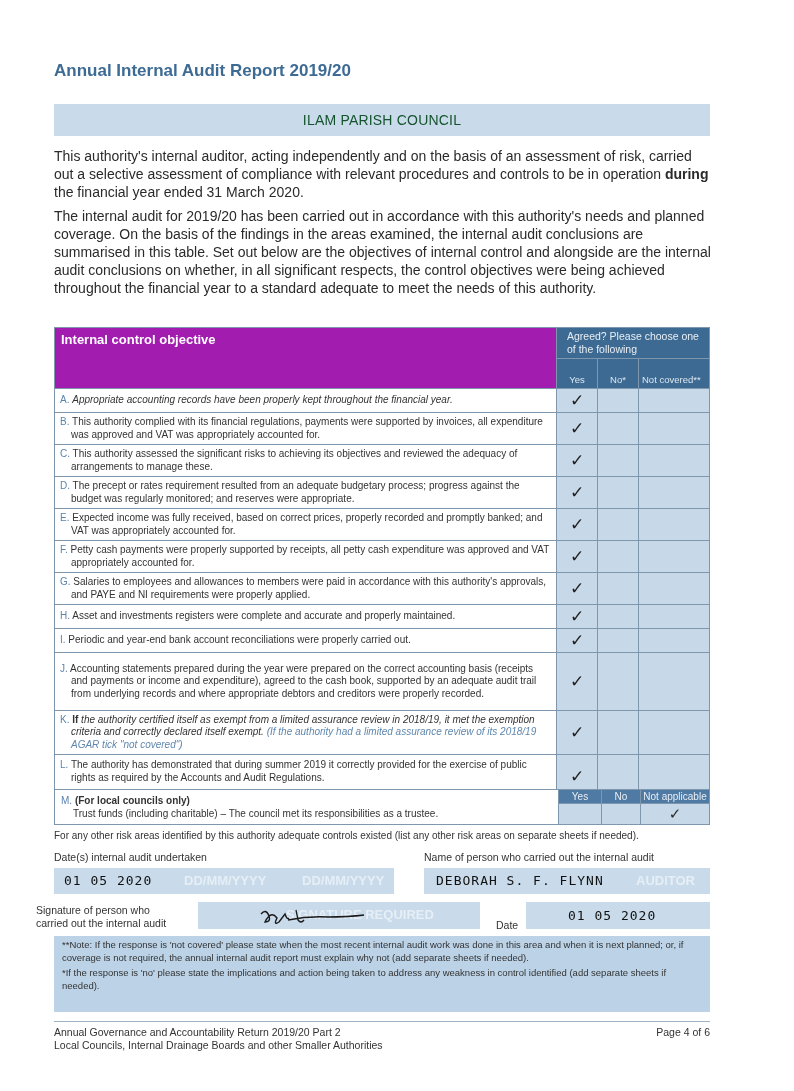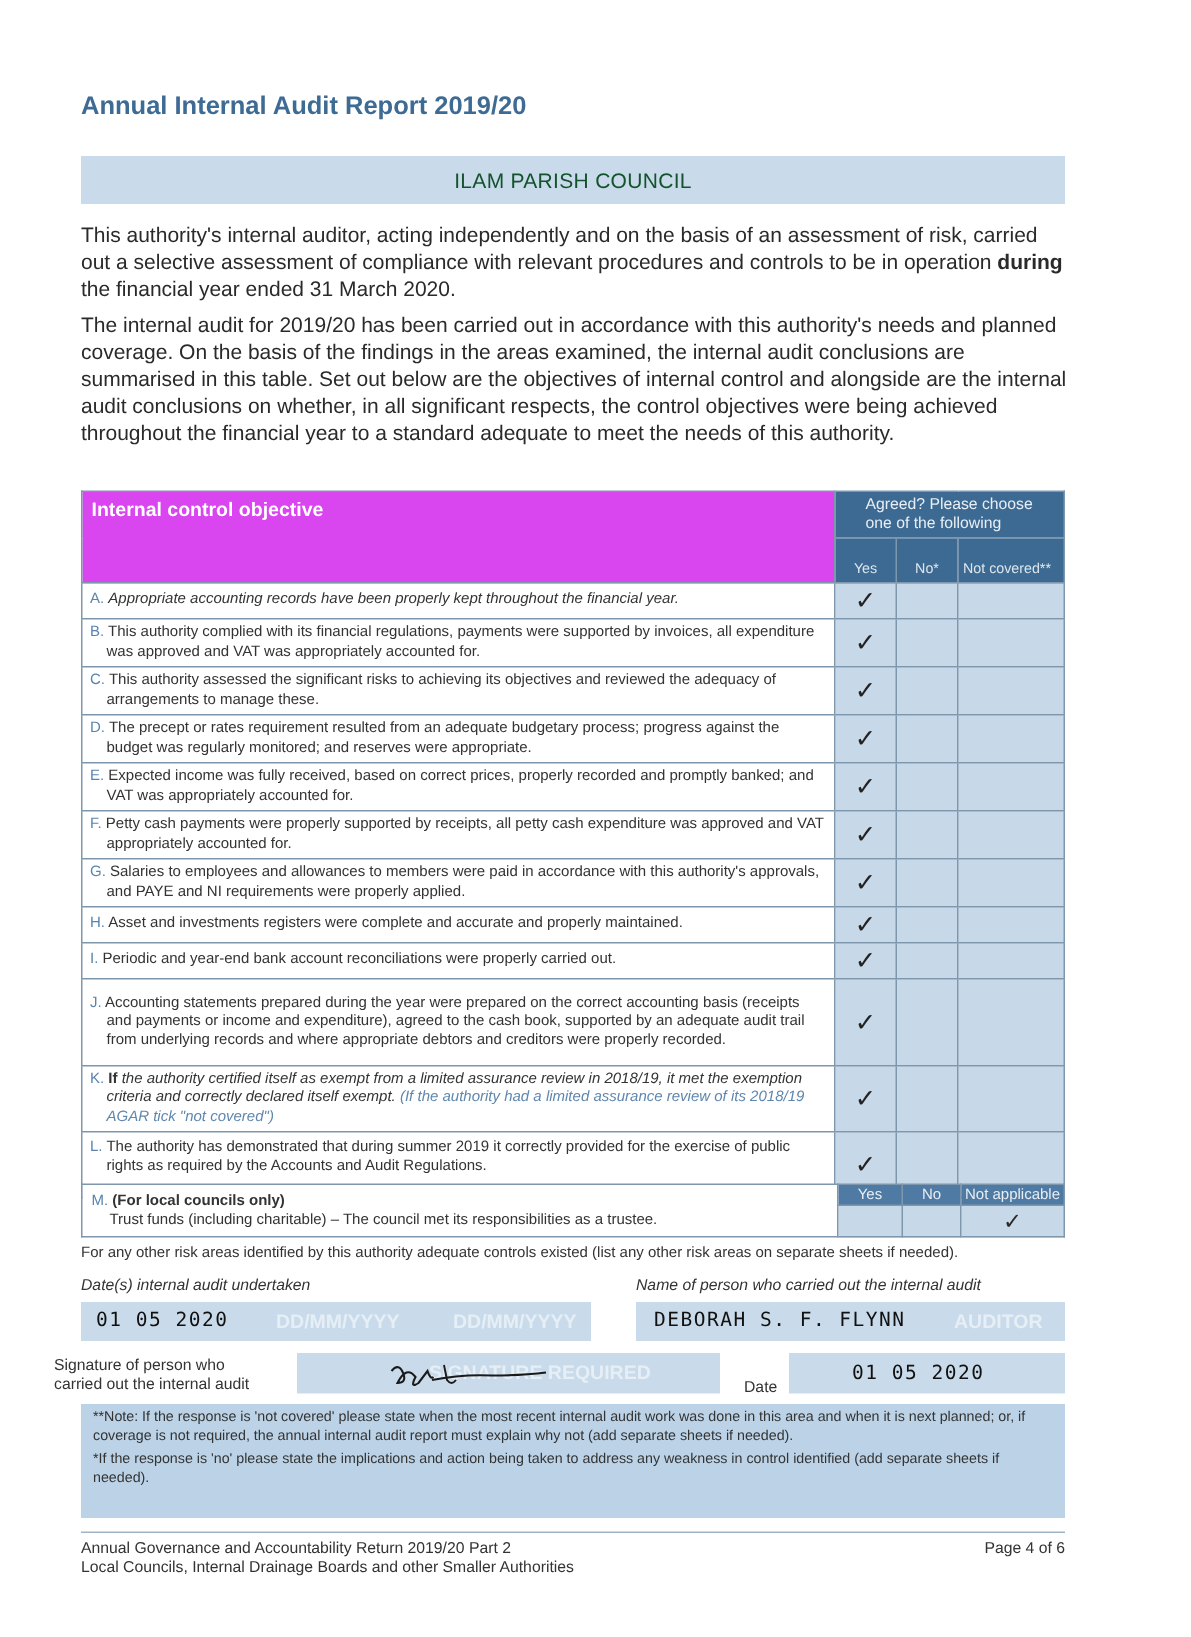--- a/index.html
+++ b/index.html
@@ -7,41 +7,41 @@
   .page-title { position: absolute; left: 54px; top: 61px; font-size: 17px; font-weight: bold; color: #3e6b94; }
   .authority-bar { position: absolute; left: 54px; top: 104px; width: 656px; height: 32px; background: #c9dbea; display: flex; align-items: center; justify-content: center; }
   .authority-name { font-size: 14px; color: #14532d; letter-spacing: 0.2px; }
   .intro { position: absolute; left: 54px; width: 660px; font-size: 14px; line-height: 18px; color: #2a2a2a; }
   .intro1 { top: 147px; }
   .intro2 { top: 207px; }
   .intro b { font-weight: bold; }
 
   table.controls { position: absolute; left: 54px; top: 327px; width: 656px; border-collapse: collapse; font-size: 10px; }
   table.controls th, table.controls td { border: 1px solid #7f97ad; }
-  .hdr-main { background: #d946ef; color: #ffffff; font-size: 13px; font-weight: bold; text-align: left; padding: 4px 6px; vertical-align: top; }
-  .hdr-agree { background: #3d6a92; color: #e8eef4; font-weight: normal; font-size: 10.5px; text-align: left; padding: 2px 20px; line-height: 13px; }
+  .hdr-main { background: #a21caf; color: #ffffff; font-size: 13px; font-weight: bold; text-align: left; padding: 4px 6px; vertical-align: top; }
+  .hdr-agree { background: #3d6a92; color: #e8eef4; font-weight: normal; font-size: 10.5px; text-align: left; padding: 2px 10px; line-height: 13px; }
   .hdr-sub { background: #3d6a92; color: #dce6ef; font-weight: normal; font-size: 9.5px; text-align: left; padding: 2px 3px; vertical-align: bottom; line-height: 12px; }
   .hdr-sub.c { text-align: center; }
   .obj { padding: 2px 6px 2px 16px; text-indent: -11px; line-height: 12.5px; color: #333; background: #fff; }
   .obj .letter { color: #5a84ad; }
   .obj .ital { font-style: italic; }
   .obj .blue-ital { font-style: italic; color: #5f87ae; }
   .tick { background: #c7d8e8; text-align: center; font-size: 17px; color: #222; width: 38px; }
   .blank { background: #c7d8e8; }
   .nc { width: 64px; }
   .no { width: 34px; }
 
   table.m-table { position: absolute; left: 54px; top: 789px; width: 656px; border-collapse: collapse; font-size: 10px; }
   table.m-table td { border: 1px solid #7f97ad; }
   .m-text { padding: 2px 6px; line-height: 13px; color: #333; background:#fff; }
   .m-hdr { background: #4f7aa3; color: #e8eef4; text-align: center; font-size: 10px; padding: 1px 2px; }
   .m-cell { background: #c7d8e8; text-align: center; font-size: 15px; height: 14px; }
 
   .other-risk { position: absolute; left: 54px; top: 830px; font-size: 10px; color: #333; }
-  .lbl-ital { position: absolute; font-size: 10.5px; font-style: italic; color: #333; }
+  .lbl-ital { position: absolute; font-size: 10.5px; color: #333; }
   .field { position: absolute; background: #c9dbea; }
   .hand { font-family: "DejaVu Sans Mono", monospace; font-size: 13px; color: #111; position: absolute; letter-spacing: 1px; }
   .ghost { position: absolute; color: #e6eef6; font-size: 13px; font-weight: bold; }
   .sig-lbl { position: absolute; left: 36px; top: 904px; font-size: 10.5px; line-height: 13px; color: #333; }
   .date-lbl { position: absolute; left: 496px; top: 919px; font-size: 10.5px; color: #333; }
 
   .notes { position: absolute; left: 54px; top: 936px; width: 656px; height: 76px; background: #bcd3e7; font-size: 9.5px; color: #333; }
   .notes p { margin: 3px 8px; line-height: 12.5px; }
 
   .footer-rule { position: absolute; left: 54px; top: 1021px; width: 656px; border-top: 1px solid #9fb3c6; }

